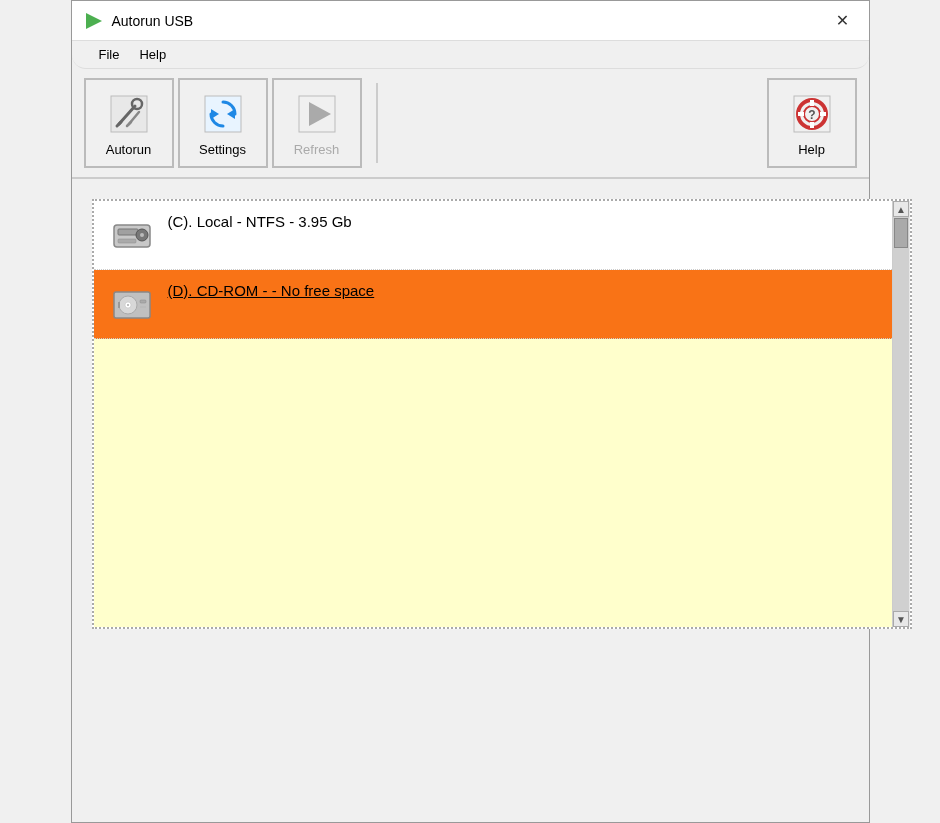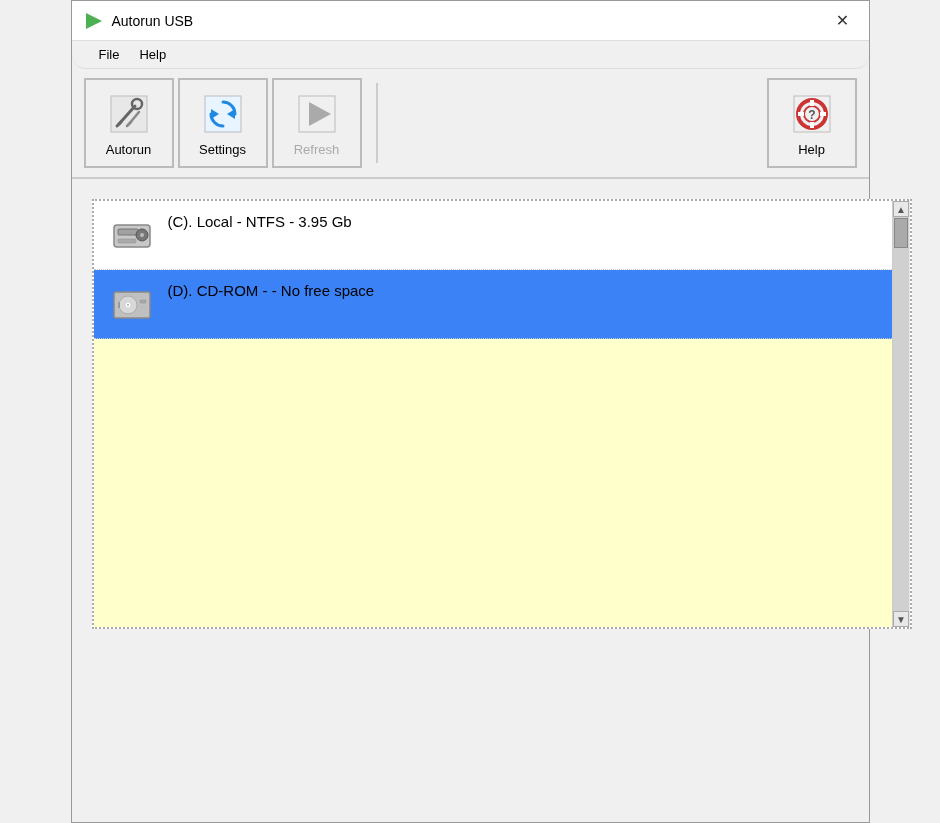--- a/index.html
+++ b/index.html
@@ -151,21 +151,22 @@
       align-items: flex-start;
       padding: 12px 16px;
       gap: 14px;
       border-bottom: 1px dotted #ccc;
       font-size: 15px;
       color: #000;
       background: #fff;
       cursor: pointer;
     }
     .drive-item.selected {
-      background: #3b82f6;
+      background: #f97316;
+      text-decoration: underline;
     }
 
     .drive-icon {
       width: 44px;
       height: 44px;
       flex-shrink: 0;
     }
 
     .drive-label {
       font-size: 15px;

